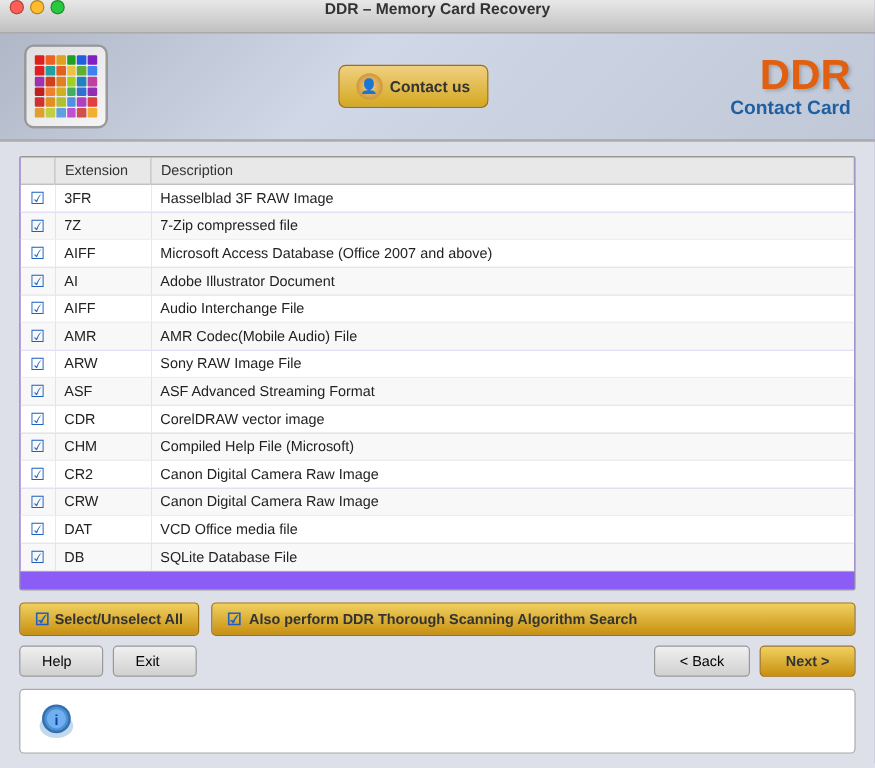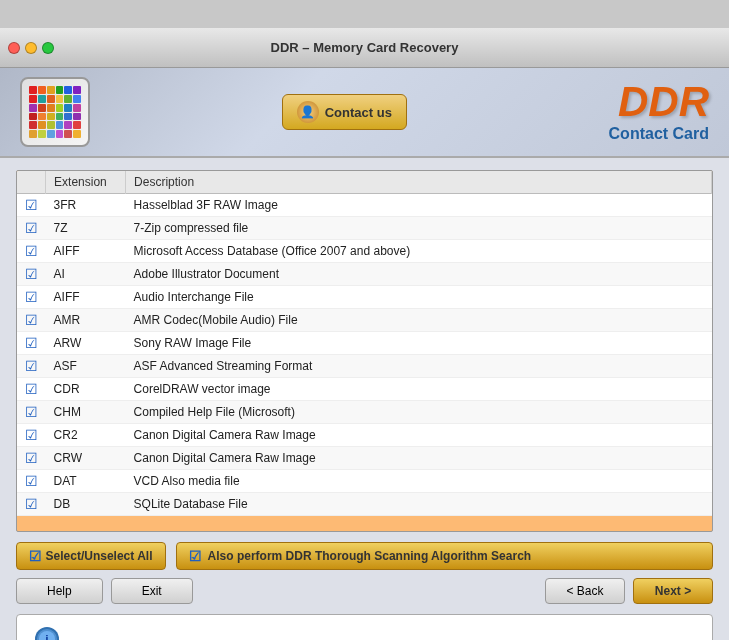--- a/index.html
+++ b/index.html
@@ -8,27 +8,25 @@
       height: 640px;
       background: #c8c8c8;
       font-family: Arial, Helvetica, sans-serif;
       font-size: 13px;
       overflow: hidden;
     }
 
     
     .title-bar {
       background: linear-gradient(to bottom, #e8e8e8, #c0c0c0);
-      height: 40px;
-      display: flex;
-      align-items: center;
+      height: 28px;
+      display: flex;
       justify-content: center;
       border-bottom: 1px solid #999;
       position: relative;
-      margin-top: 28px;
     }
     .title-bar-buttons {
       position: absolute;
       left: 8px;
       display: flex;
       gap: 5px;
     }
     .tb-btn {
       width: 12px;
       height: 12px;
@@ -98,26 +96,25 @@
       display: flex;
       align-items: center;
       justify-content: center;
       font-size: 12px;
     }
     .header-brand {
       text-align: right;
       margin-left: 10px;
     }
     .brand-ddr {
-      font-size: 42px;
+      font-size: 35px;
       font-weight: 900;
       color: #e06010;
       text-shadow: 2px 2px 3px rgba(0,0,0,0.2);
       line-height: 1;
-      font-style: italic;
     }
     .brand-sub {
       font-size: 16px;
       font-weight: bold;
       color: #2060a0;
       margin-top: 2px;
     }
     .header-center {
       flex: 1;
       display: flex;
@@ -130,21 +127,21 @@
       padding: 12px 16px;
       height: calc(640px - 28px - 90px);
       display: flex;
       flex-direction: column;
       gap: 10px;
     }
 
     
     .table-container {
       flex: 1;
-      background: #fdba74;
+      background: #8b5cf6;
       border: 1px solid #999;
       overflow-y: auto;
       border-radius: 2px;
     }
     table {
       width: 100%;
       border-collapse: collapse;
     }
     thead tr {
       background: #e8e8e8;
@@ -220,21 +217,21 @@
     }
     .controls-row2 {
       display: flex;
       align-items: center;
       gap: 8px;
     }
     .gray-btn {
       background: linear-gradient(to bottom, #f0f0f0, #d0d0d0);
       border: 1px solid #999;
       border-radius: 4px;
-      padding: 5px 30px;
+      padding: 5px 18px;
       font-size: 12px;
       cursor: pointer;
       min-width: 70px;
       text-align: left;
     }
     .spacer { flex: 1; }
     .back-btn {
       background: linear-gradient(to bottom, #f0f0f0, #d0d0d0);
       border: 1px solid #999;
       border-radius: 4px;
@@ -442,21 +439,21 @@
         <span class="check-icon">☑</span>
       </td>
       <td>CRW</td>
       <td>Canon Digital Camera Raw Image</td>
     </tr>
           <tr>
       <td class="check-cell">
         <span class="check-icon">☑</span>
       </td>
       <td>DAT</td>
-      <td>VCD Also media file</td>
+      <td>VCD Office media file</td>
     </tr>
           <tr>
       <td class="check-cell">
         <span class="check-icon">☑</span>
       </td>
       <td>DB</td>
       <td>SQLite Database File</td>
     </tr>
         </tbody>
     </table>

